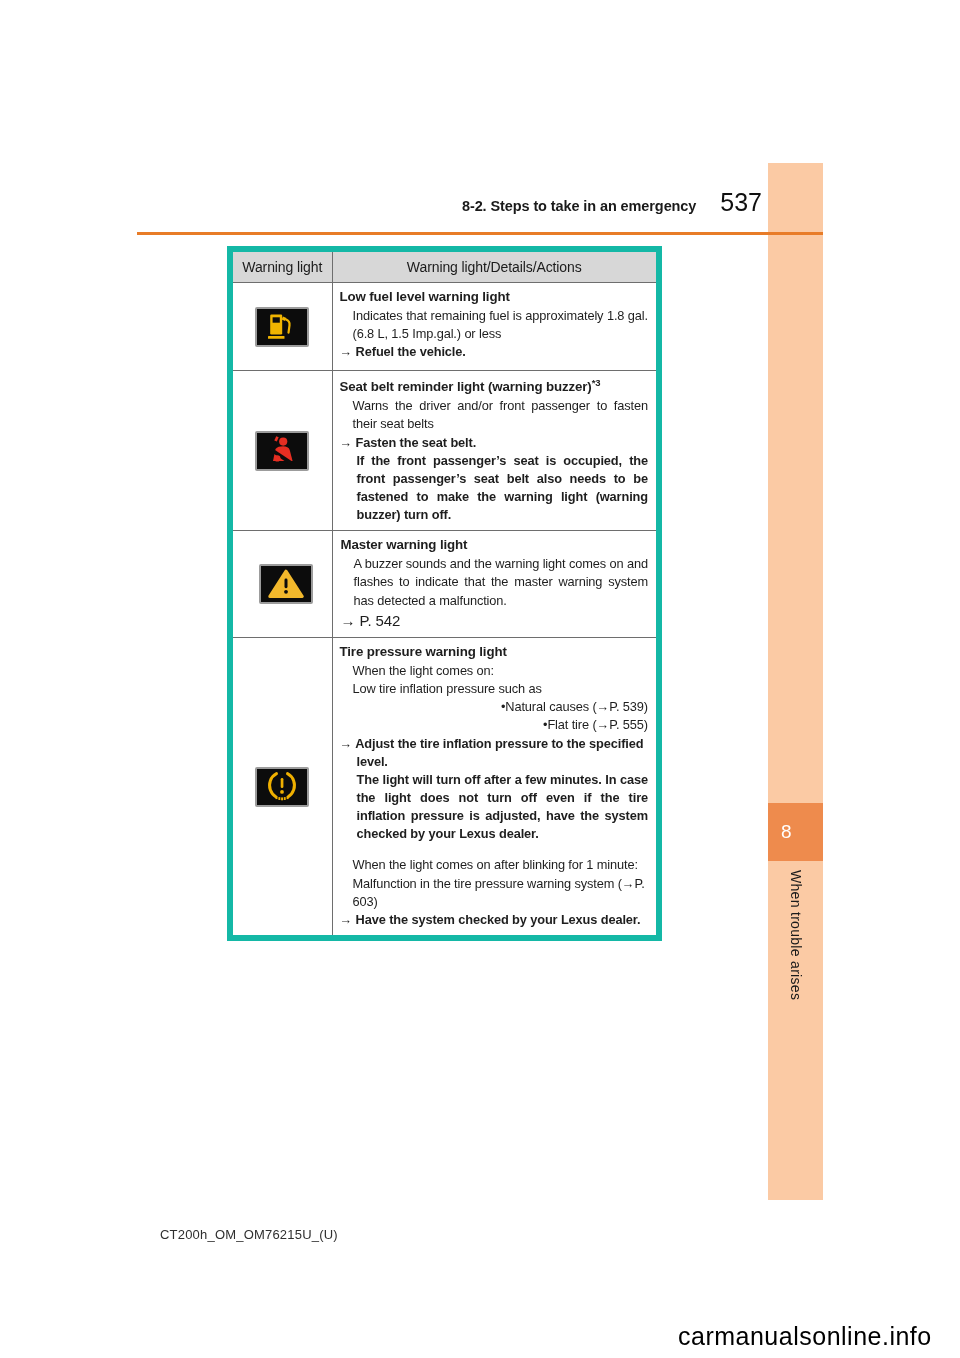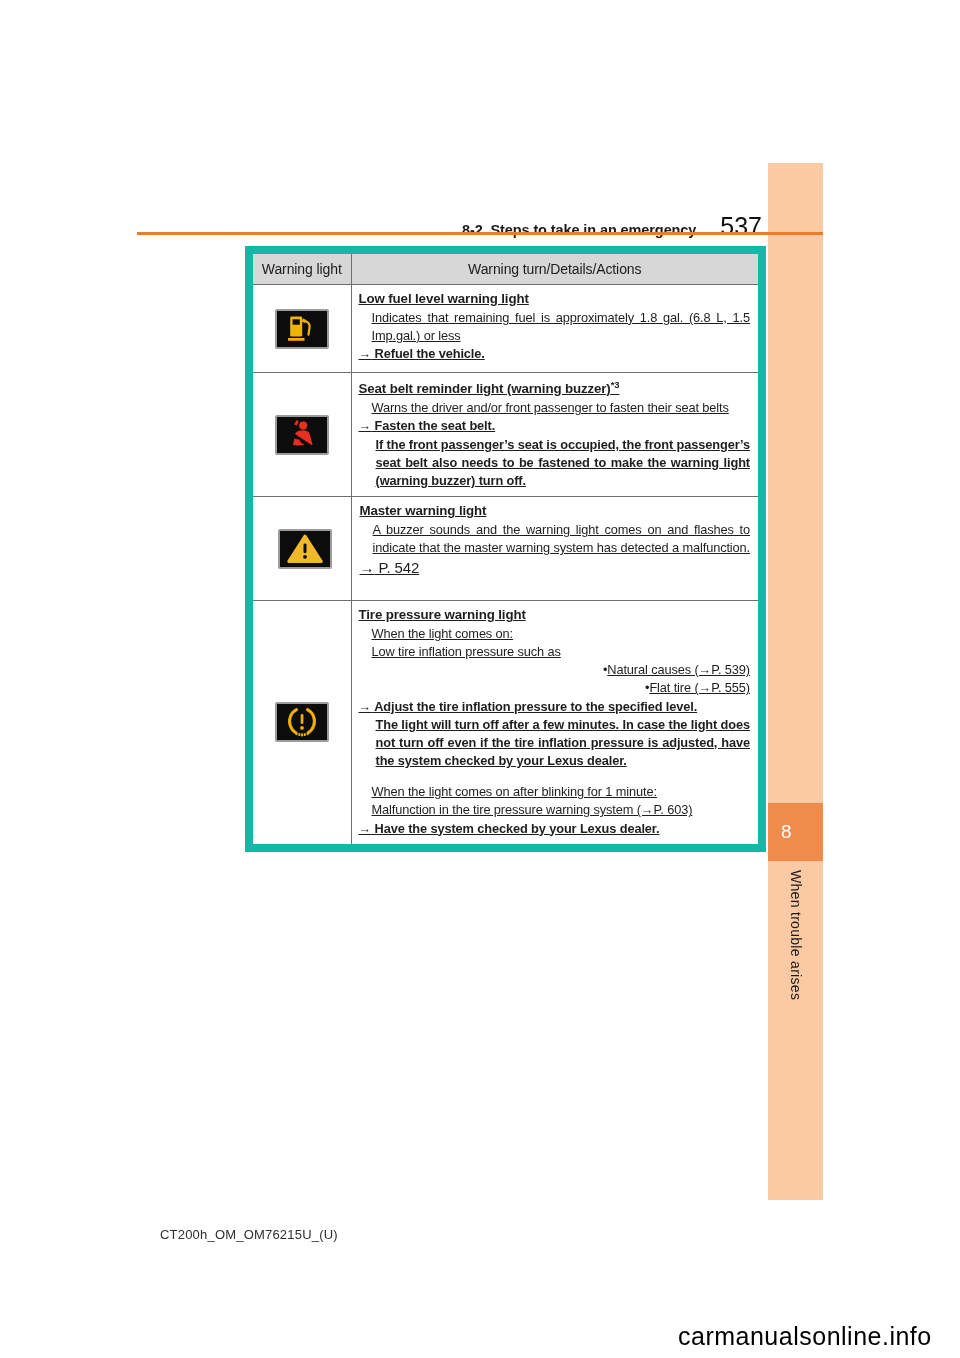--- a/index.html
+++ b/index.html
@@ -10,42 +10,42 @@
 
   
   .sidebar{position:absolute;left:768px;top:163px;width:55px;height:1037px;background:#fbcaa4;}
   .chapter-tab{position:absolute;left:0;top:640px;width:55px;height:58px;background:#ee8b4d;
                display:flex;align-items:center;box-sizing:border-box;padding-left:13px;
                color:#ffffff;font-size:19px;}
   .chapter-label{position:absolute;top:707px;left:50%;transform:translateX(-50%);
                  writing-mode:vertical-rl;font-size:14px;color:#1b1b1b;letter-spacing:0.3px;white-space:nowrap;}
 
   
-  .page-header{position:absolute;left:137px;top:212px;width:625px;display:flex;
+  .page-header{position:absolute;left:137px;top:188px;width:625px;display:flex;
                justify-content:flex-end;align-items:baseline;gap:24px;}
   .section-title{font-size:14.5px;font-weight:600;color:#1a1a1a;letter-spacing:-0.1px;}
   .page-number{font-size:25px;font-weight:400;color:#101010;}
   .header-rule{position:absolute;left:137px;top:232px;width:686px;height:3px;background:#e87c28;}
 
   
-  .warning-table{position:absolute;left:245px;top:246px;width:521px;border-collapse:collapse;
-                 table-layout:fixed;border:8px solid #14b8a6;}
+  .warning-table{position:absolute;left:227px;top:246px;width:435px;border-collapse:collapse;
+                 table-layout:fixed;border:6px solid #14b8a6;}
   .warning-table th,.warning-table td{border:1px solid #6e6e6e;}
   .warning-table thead th{height:28px;background:#d7d7d7;font-size:14px;font-weight:400;
                           color:#1b1b1b;text-align:center;letter-spacing:-0.1px;}
   .col-icon{width:102px;}
   tbody tr:nth-child(1) td{height:76px;}
   tbody tr:nth-child(2) td{height:112px;border-radius:22px;}
   tbody tr:nth-child(3) td{height:92px;padding-left:8px;}
   tbody tr:nth-child(4) td{height:217px;margin-left:24px;}
   .cell-icon{text-align:center;vertical-align:middle;}
   .telltale{display:inline-flex;align-items:center;justify-content:center;width:54px;height:40px;
             background:#0c0c0c;border:2px solid #9c9c9c;border-radius:2px;box-sizing:border-box;}
   .cell-text{padding:5px 8px 6px 7px;font-size:12.8px;line-height:1.42;color:#1e1e1e;
-             vertical-align:top;letter-spacing:-0.12px;text-decoration:underline;}
+             vertical-align:top;letter-spacing:-0.12px;}
   .seg-title{font-weight:700;font-size:13.3px;}
   .sup{font-size:9.5px;vertical-align:super;font-weight:700;}
   .seg-body{padding-left:13px;text-align:justify;}
   .seg-plain{padding-left:13px;}
   .seg-bullet{padding-left:13px;text-align:right;}
   .seg-bullet .bullet{display:inline-block;width:13px;}
   .seg-action{font-weight:700;padding-left:17px;text-indent:-17px;}
   .seg-arrowplain{padding-left:17px;text-indent:-17px;font-size:15px;}
   .arrow{font-weight:400;}
   .seg-boldpara{font-weight:700;margin-left:17px;text-align:justify;}
@@ -74,21 +74,21 @@
   <div class="header-rule"></div>
 
   <table class="warning-table">
     <colgroup>
         <col class="col-icon">
         <col>
       </colgroup>
     <thead>
       <tr>
         <th class="col-icon">Warning light</th>
-        <th>Warning turn/Details/Actions</th>
+        <th>Warning light/Details/Actions</th>
       </tr>
     </thead>
     <tbody>
         <tr>
           <td class="cell-icon"><span class="telltale">
               <svg width="34" height="27" viewBox="0 0 34 27">
       <g fill="#f0b400">
         <rect x="3" y="23" width="16.5" height="2.8" rx="0.6"></rect>
         <rect x="5.2" y="1.5" width="12" height="20" rx="1.2"></rect>
         <path d="M18 3.5 l3.4 1.5 -1.4 3 -3.4 -1.5 z"></path>

